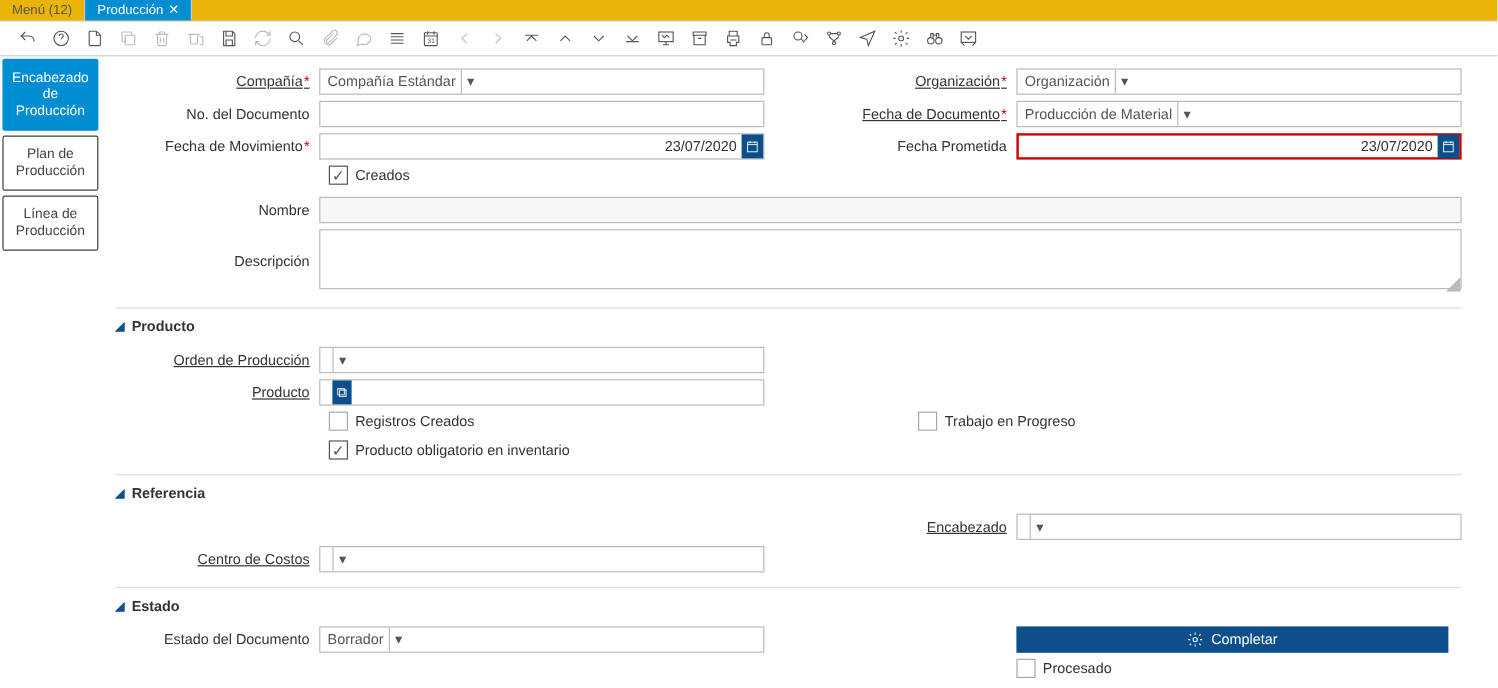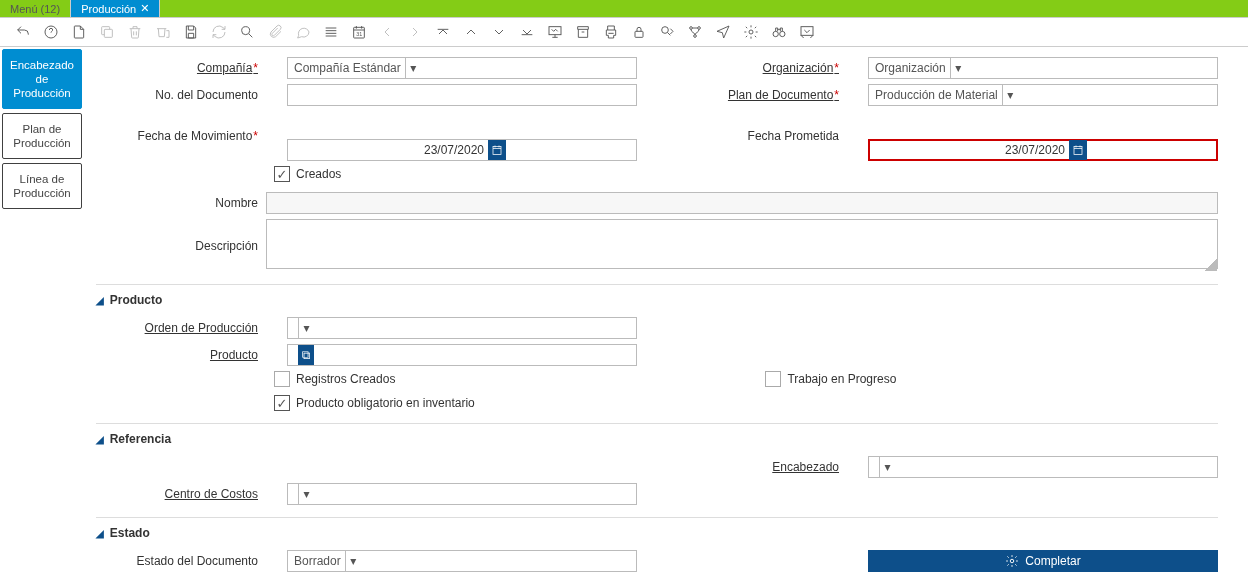--- a/index.html
+++ b/index.html
@@ -1,52 +1,52 @@
 <!DOCTYPE html>
 <html><head>
 <meta charset="utf-8">
 <style>
   * { box-sizing: border-box; }
   html, body { margin: 0; padding: 0; height: 100%; }
   body { font-family: Arial, Helvetica, sans-serif; font-size: 12px; color: #333; background:#fff; width:1248px; }
 
   
-  .top-tabs { display:flex; height:18px; border-bottom:1px solid #ccc; background:#84cc16;}
+  .top-tabs { display:flex; height:18px; border-bottom:1px solid #ccc; background:#eab308;}
   .top-tab { padding:1px 10px; font-size:11px; color:#555; display:flex; align-items:center; border-right:1px solid #ccc;}
   .top-tab.active { background:#008dd1; color:#fff; }
   .top-tab .close { font-size:11px; margin-left:4px; cursor:pointer; }
 
   
   .toolbar { display:flex; align-items:center; gap:10px; padding:5px 10px 5px 14px; border-bottom:1px solid #ccc; background:#fff;}
   .tb-ico { width:18px; height:18px; display:flex; align-items:center; justify-content:center; color:#555; }
   .tb-ico svg { width:16px; height:16px; stroke:#555; fill:none; stroke-width:1.4; }
   .tb-ico.disabled svg { stroke:#bbb; }
 
   
   .workspace { display:flex; }
   .side-tabs { width:84px; display:flex; flex-direction:column; gap:4px; padding:2px 2px; }
   .side-tab { border:1px solid #404040; background:#fff; border-radius:2px; padding:8px 4px; text-align:center; font-size:11.5px; line-height:14px; color:#444; cursor:pointer;}
   .side-tab.active { background:#008dd1; color:#fff; border-color:#008dd1;}
   .main { flex:1; padding:10px 30px 10px 12px; }
 
   .form-row { display:flex; gap:40px; margin-bottom:5px;}
-  .form-col { flex:1; display:flex; align-items:center;gap:21px; }
+  .form-col { flex:1; display:flex; align-items:center; }
   .label { width:170px; text-align:right; padding-right:8px; font-size:12px; color:#333;}
   .label.u { text-decoration:underline; }
   .req { color:#c00; margin-left:1px;}
   .field { flex:1; position:relative; }
   .field input[type=text], .field select, .field .select-box, .field .date-box, .field textarea {
     width:100%; height:22px; border:1px solid #bbb; padding:2px 6px; font-size:12px; background:#fff;
   }
   .field textarea { height:44px; resize:none; background:#f7f7f7;}
   .field input[disabled] { background:#f7f7f7;}
   .select-box { display:flex; align-items:center; justify-content:flex-start; color:#555;}
   .select-box .dd-btn { width:16px; height:20px; border-left:1px solid #bbb; display:flex; align-items:center; justify-content:center; margin:-2px -6px -2px 4px;}
   .select-box .dd-btn.blue { background:#0d4f8a; color:#fff; border-left:none;}
-  .date-box { display:flex; align-items:center; justify-content:center; width:92px;margin-top:28px;}
+  .date-box { display:flex; align-items:center; justify-content:flex-end; width:92px;}
   .date-box .cal { width:18px; height:20px; background:#0d4f8a; margin:-2px -6px -2px 4px; display:flex; align-items:center; justify-content:center;}
   .date-box .cal svg { stroke:#fff; width:12px; height:12px; fill:none; stroke-width:1.5;}
   .date-highlight { border:2px solid #c00!important; }
 
   .checkbox-row { display:flex; align-items:center; gap:6px; margin-left:178px; margin-top:4px; margin-bottom:10px; font-size:12px;}
   .cb { width:16px; height:16px; border:1.3px solid #555; display:inline-flex; align-items:center; justify-content:center; font-size:13px; color:#555;}
   .cb.unchecked { color:transparent; border-color:#aaa; }
 
   .group-header { display:flex; align-items:center; gap:6px; font-weight:bold; font-size:12px; margin:12px 0 10px 0; border-top:1px solid #ddd; padding-top:8px;}
   .group-header .tri { color:#0d4f8a; font-size:10px;}
@@ -273,21 +273,21 @@
           </div>
       </div>
     </div>
 
     <div class="form-row">
       <div class="form-col">
         <div class="label">No. del Documento</div>
         <div class="field narrow"><input type="text" style=""></div>
       </div>
       <div class="form-col">
-        <div class="label u"><span>Plan de Documento</span><span class="req">*</span></div>
+        <div class="label u"><span>Fecha de Documento</span><span class="req">*</span></div>
         <div class="field narrow">
             <div class="select-box">
               <span>Producción de Material</span>
               <span class="dd-btn">▾</span>
             </div>
           </div>
       </div>
     </div>
 
     <div class="form-row">

